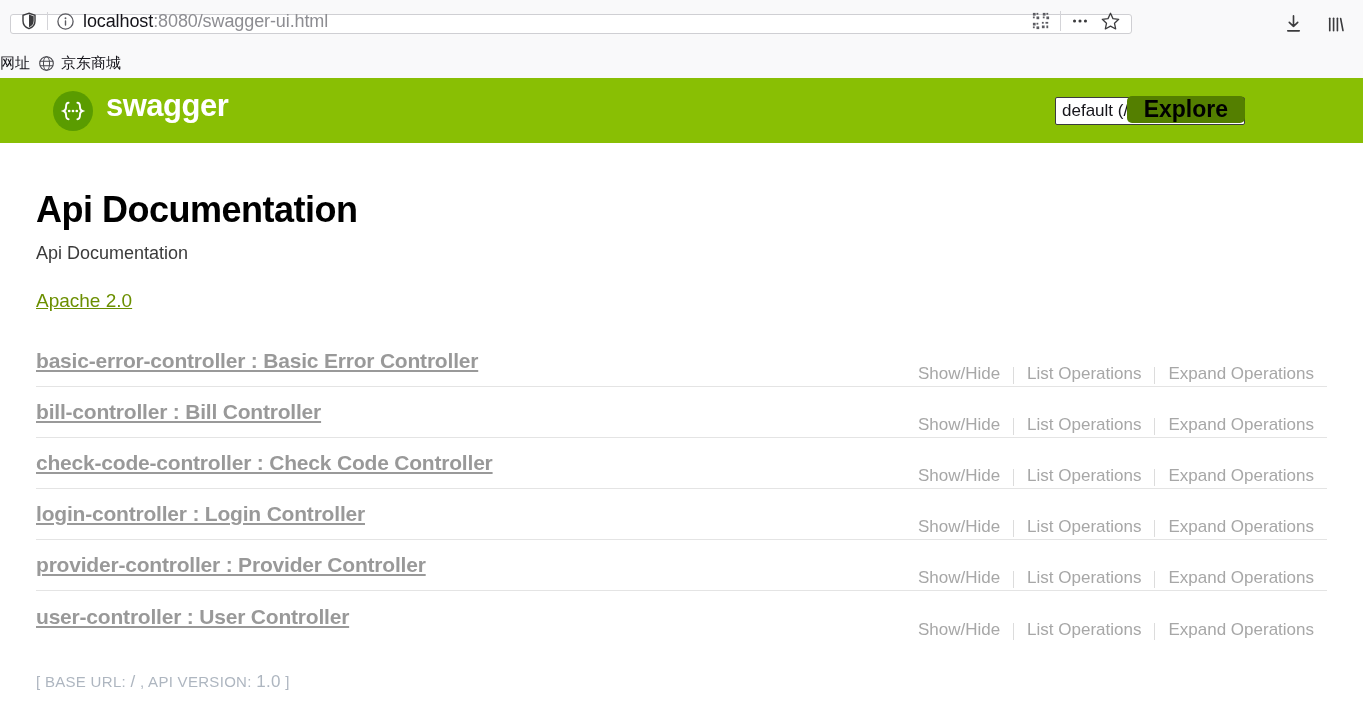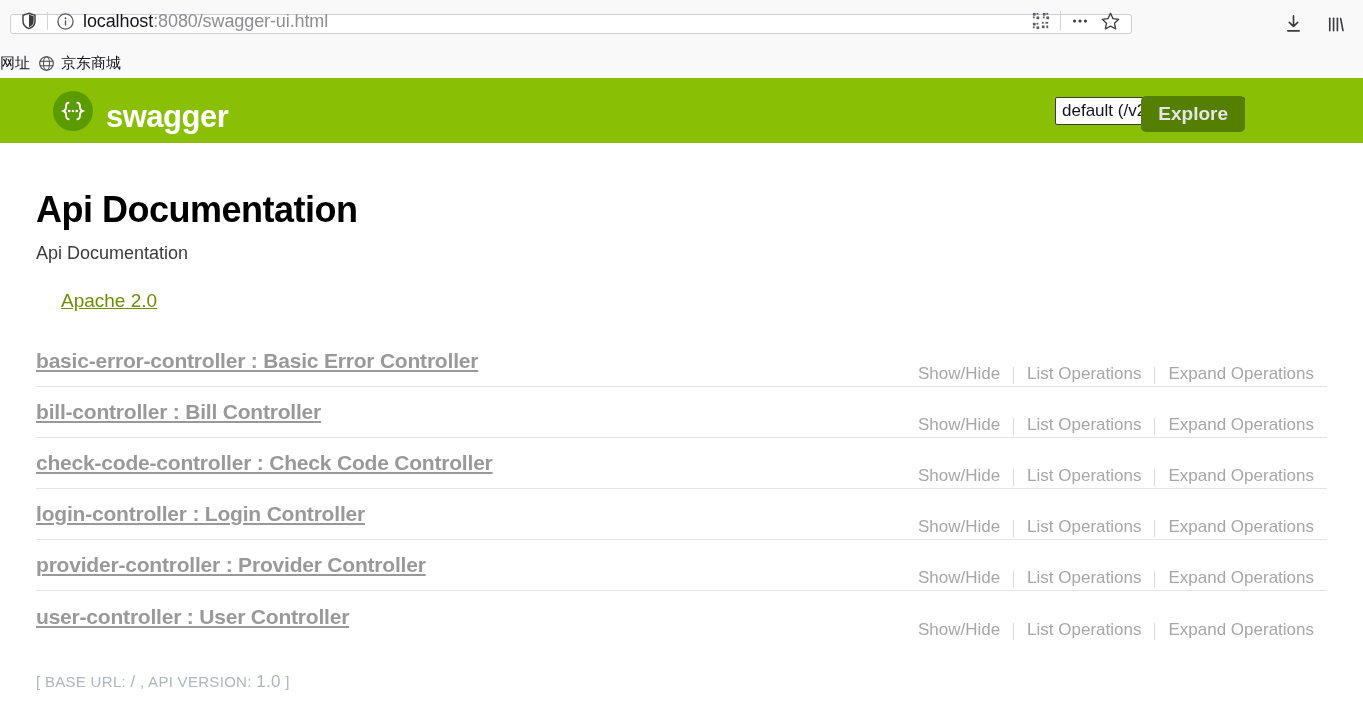--- a/index.html
+++ b/index.html
@@ -115,21 +115,21 @@
     height: 65px;
     background: #89bf04;
     display: flex;
     align-items: center;
     position: relative;
     box-sizing: border-box;
   }
 
   .logo-wrap {
     display: flex;
-    align-items: flex-end;
+    align-items: flex-start;
     gap: 12px;
     margin-left: 52px;
   }
   .logo-mark { width: 42px; height: 42px; flex: 0 0 auto; }
   .logo-text {
     font-size: 31px;
     font-weight: bold;
     color: #ffffff;
     letter-spacing: -0.5px;
     line-height: 1;
@@ -174,26 +174,26 @@
     pointer-events: none;
     width: 12px;
     height: 12px;
   }
 
   .explore-btn {
     position: absolute;
     right: 118px;
     top: 18px;
     background: #547f00;
-    color: #e5e5e5;
-    font-size: 19px;
+    color: #000000;
+    font-size: 23px;
     font-weight: bold;
     border: none;
     border-radius: 5px;
-    padding: 7px 17px;
+    padding: 0 17px;
     cursor: pointer;
     font-family: "Liberation Sans", sans-serif;
     pointer-events: auto;
   }
 
   
   .content {
     padding: 0 36px;
     box-sizing: border-box;
   }
@@ -213,21 +213,20 @@
     margin: 13px 0 0 0;
     line-height: 1.2;
   }
   .license-link {
     display: inline-block;
     margin-top: 26px;
     font-size: 19px;
     color: #6b8f00;
     text-decoration: underline;
     cursor: pointer;
-    margin-left: 25px;
   }
 
   .resources {
     margin-top: 24px;
   }
   .resource-row {
     display: flex;
     align-items: center;
     justify-content: space-between;
     height: 51px;

